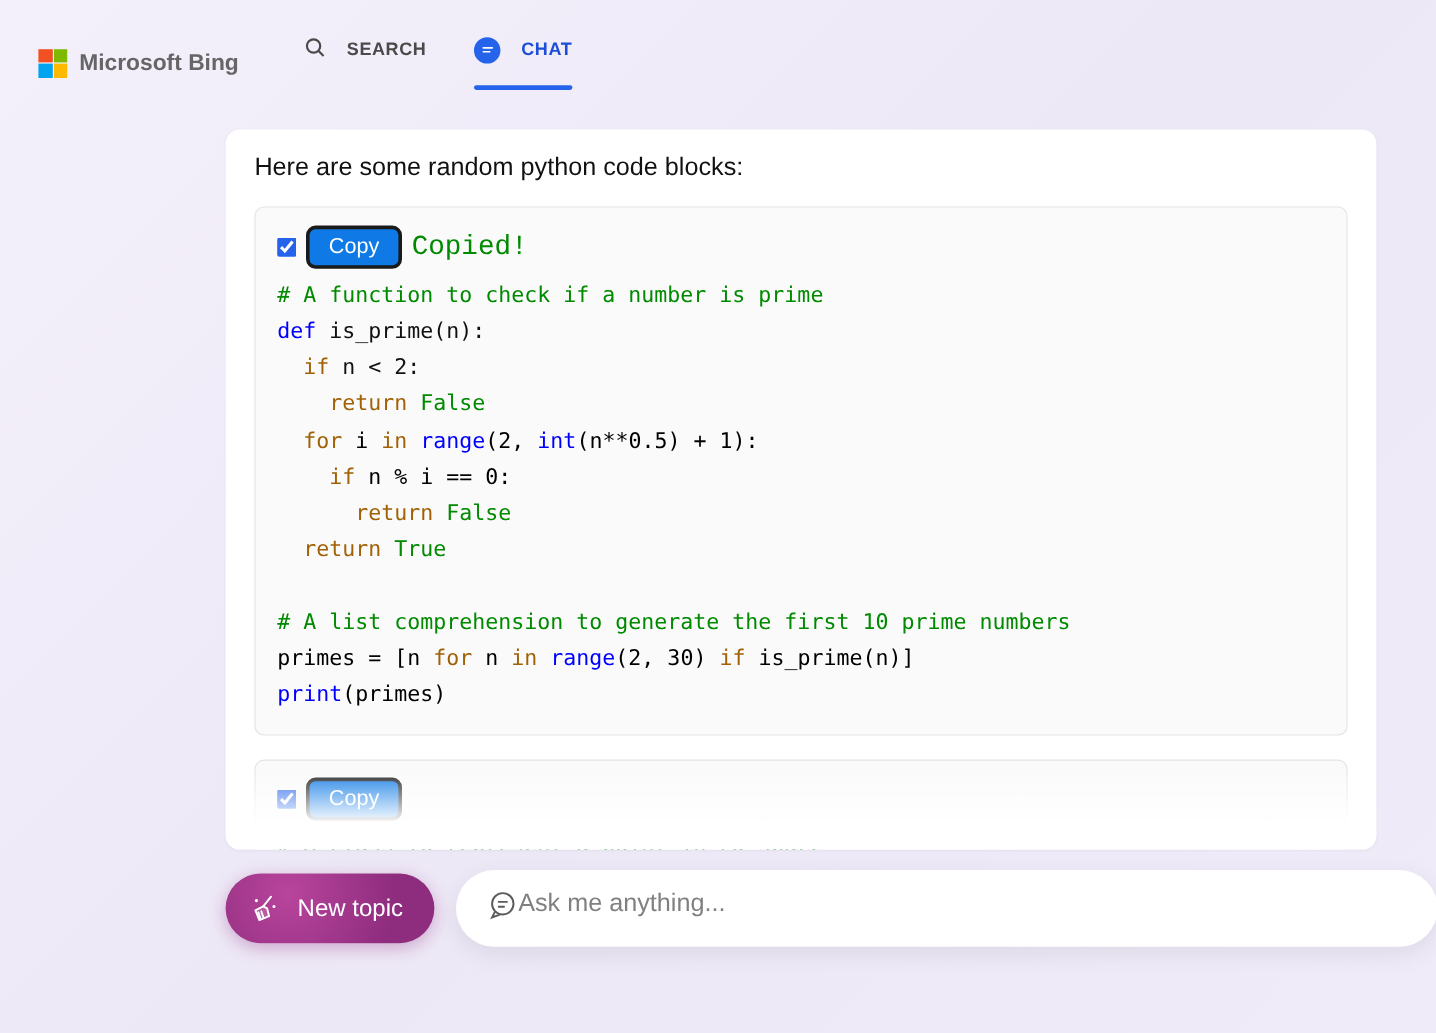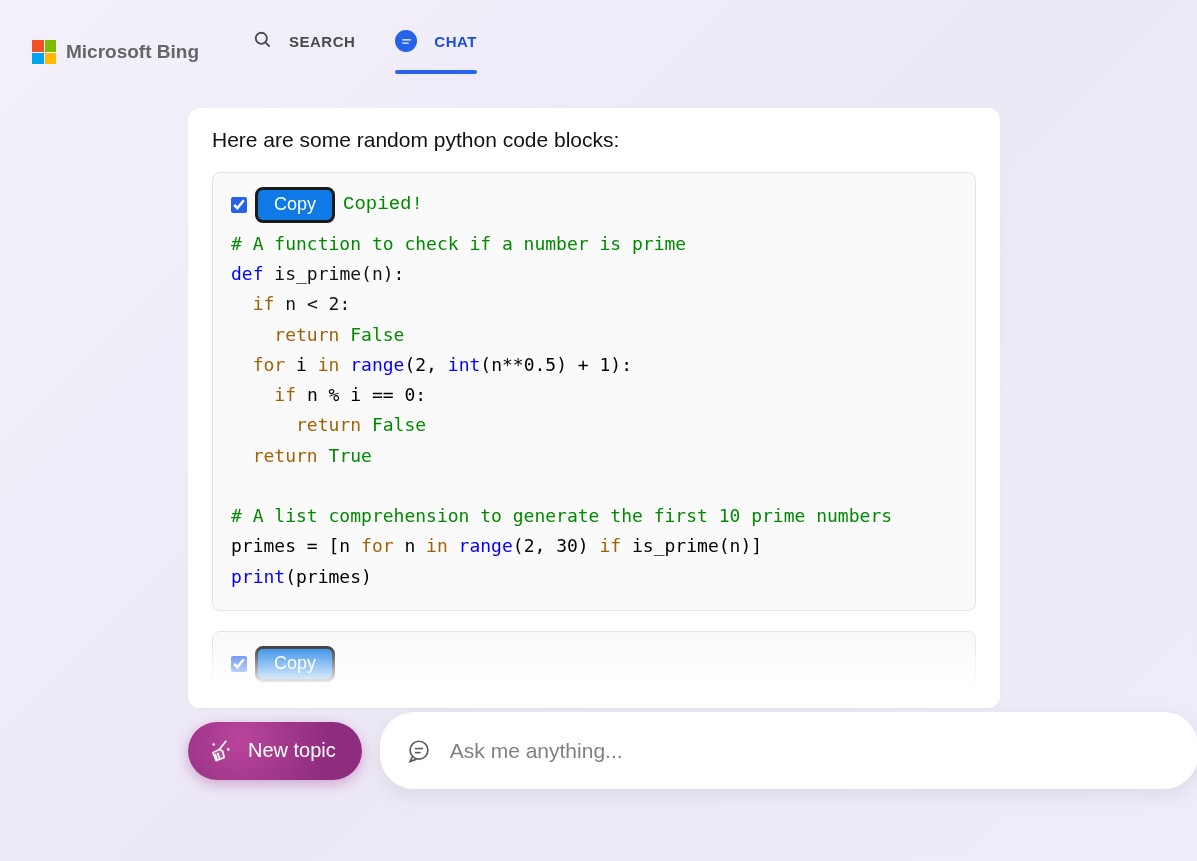--- a/index.html
+++ b/index.html
@@ -80,21 +80,21 @@
     display: flex; align-items: center; justify-content: center;
     position: relative;
   }
   .chat-bubble-icon svg { width: 13px; height: 13px; }
 
   
   .chat-card {
     position: absolute;
     left: 188px;
     top: 108px;
-    width: 812px;
+    width: 959px;
     height: 600px;
     background: #fff;
     border-radius: 12px;
     padding: 20px 24px 0 24px;
     overflow: hidden;
     box-shadow: 0 1px 3px rgba(0,0,0,0.04);
   }
   .chat-card::after{
     content:"";
     position:absolute;
@@ -133,21 +133,21 @@
     color: #fff;
     border: 3px solid #1a1a1a;
     border-radius: 8px;
     padding: 4px 16px 5px 16px;
     font-size: 18px;
     font-family: "Segoe UI", Arial, sans-serif;
     cursor: pointer;
   }
   .copied {
     color: #008a00;
-    font-size: 19px;
+    font-size: 23px;
     font-family: "Consolas","Courier New",monospace;
   }
 
   
   .c-comment { color: #008a00; }
   .c-kw      { color: #a16207; margin-top: 20px; }
   .c-def     { color: #0000ff; }
   .c-name    { color: #111; }
   .c-op      { color: #111; }
   .c-punc    { color: #111; }
@@ -179,25 +179,24 @@
     cursor: pointer;
     box-shadow: 0 4px 14px rgba(142,44,126,0.35);
   }
   .broom-icon { width: 26px; height: 26px; }
 
   .ask-box {
     flex: 1;
     background: #fff;
     border-radius: 34px;
     display: flex;
-    align-items: center;
-    gap: 18px;
+    align-items: flex-start;
     padding: 16px 26px;
     box-shadow: 0 6px 20px rgba(0,0,0,0.08);
-    height: 77px;
+    height: 64px;
   }
   .ask-icon { width: 26px; height: 26px; color: #5b5b5b; }
   .ask-input {
     border: none;
     outline: none;
     font-size: 21px;
     color: #333;
     flex: 1;
     background: transparent;
   }

